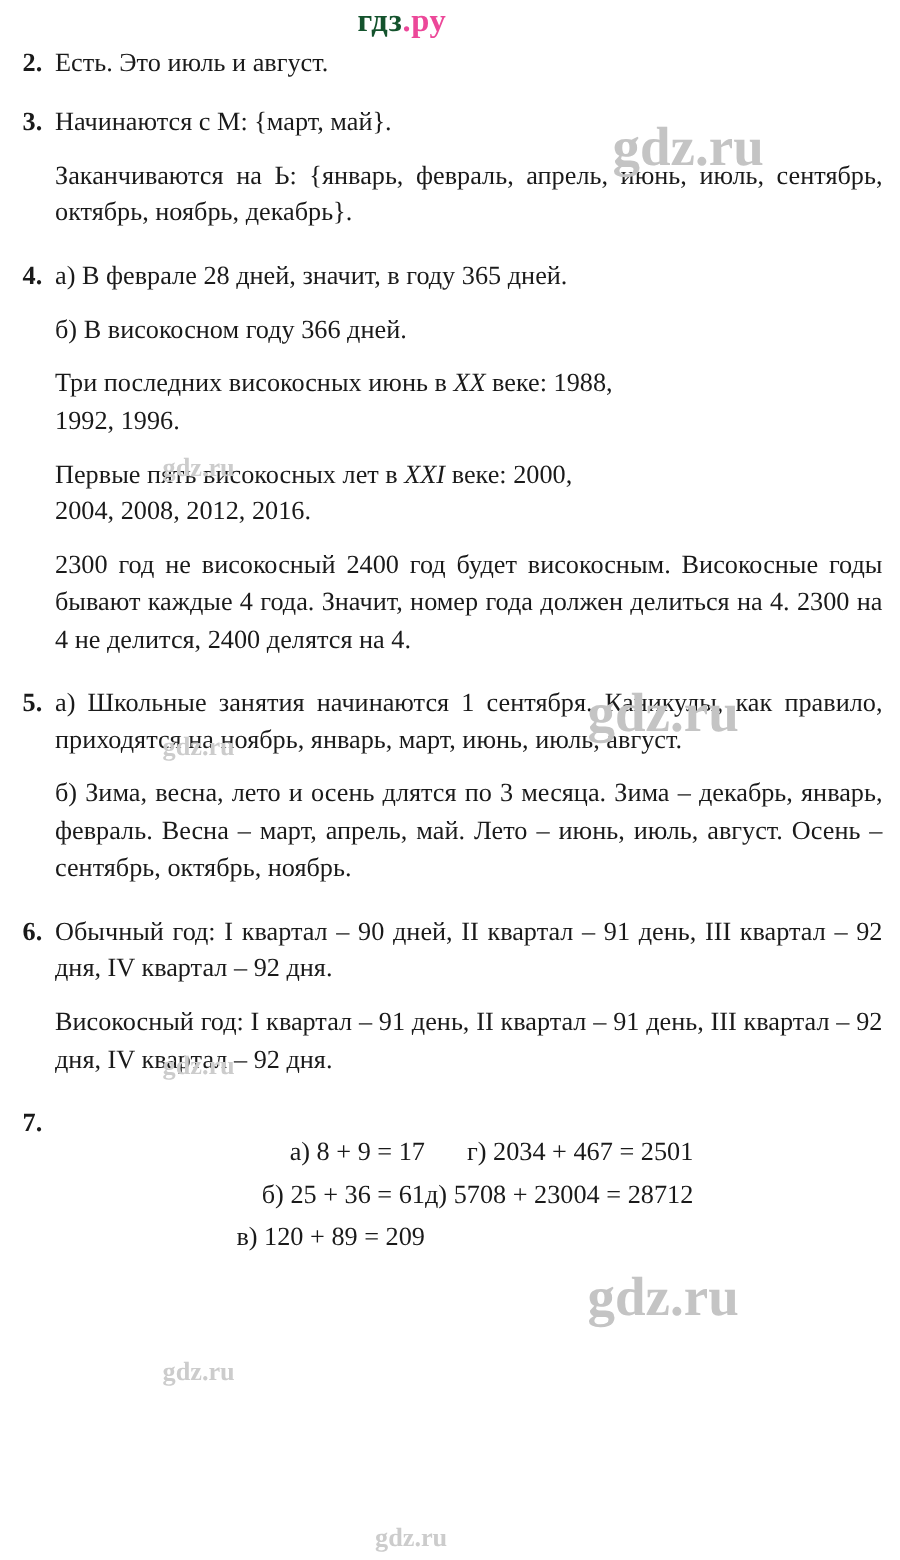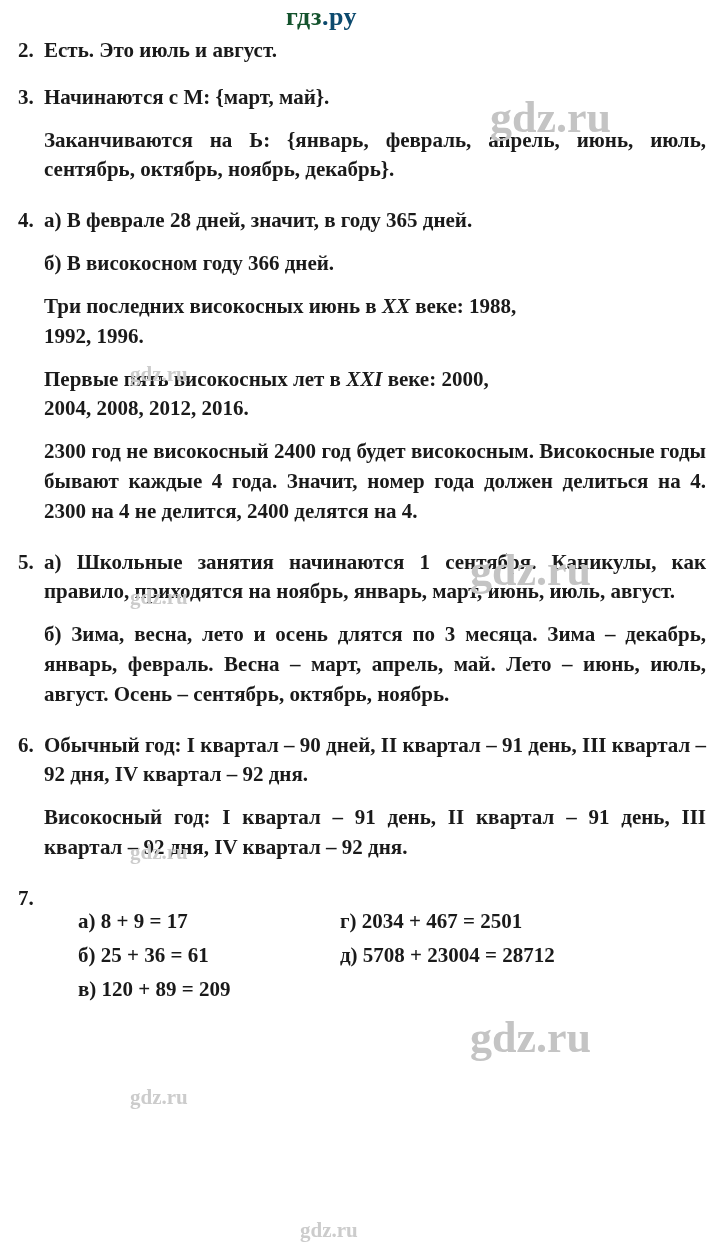--- a/index.html
+++ b/index.html
@@ -36,21 +36,21 @@
   .wm-logo {
     position: absolute;
     left: 286px;
     top: 2px;
     font-size: 26px;
     font-weight: bold;
     letter-spacing: 0.5px;
     z-index: 6;
   }
   .wm-logo .gdz { color: #14532d; }
-  .wm-logo .ru { color: #0c4a6e; }
+  .wm-logo .ru { color: #ec4899; }
 
   
   .content {
     position: relative;
     z-index: 2;
     padding: 36px 14px 0 18px;
   }
   .item {
     display: flex;
     align-items: flex-start;
@@ -61,36 +61,36 @@
     font-size: 21px;
     width: 26px;
     flex: 0 0 26px;
     line-height: 1.42;
     text-align: left;
   }
   .body {
     flex: 1 1 auto;
     font-size: 21px;
     line-height: 1.42;
-    font-weight: bold;
   }
   p.para {
     margin: 0 0 0 0;
     text-align: justify;
     text-justify: inter-word;
   }
   p.gap { margin-top: 13px; }
   .blk { margin-bottom: 17px; }
   .blk-lg { margin-bottom: 21px; }
   .it { font-style: italic; }
   
   .cols {
     display: flex;
     margin-top: 20px;
     padding-left: 34px;
+    text-align: right;
   }
   .col {
     font-size: 21px;
     line-height: 1.62;
   }
   .col-a { width: 262px; }
   .col-b { width: auto; }
   .nowrap { white-space: nowrap; }
 </style>
 </head>

